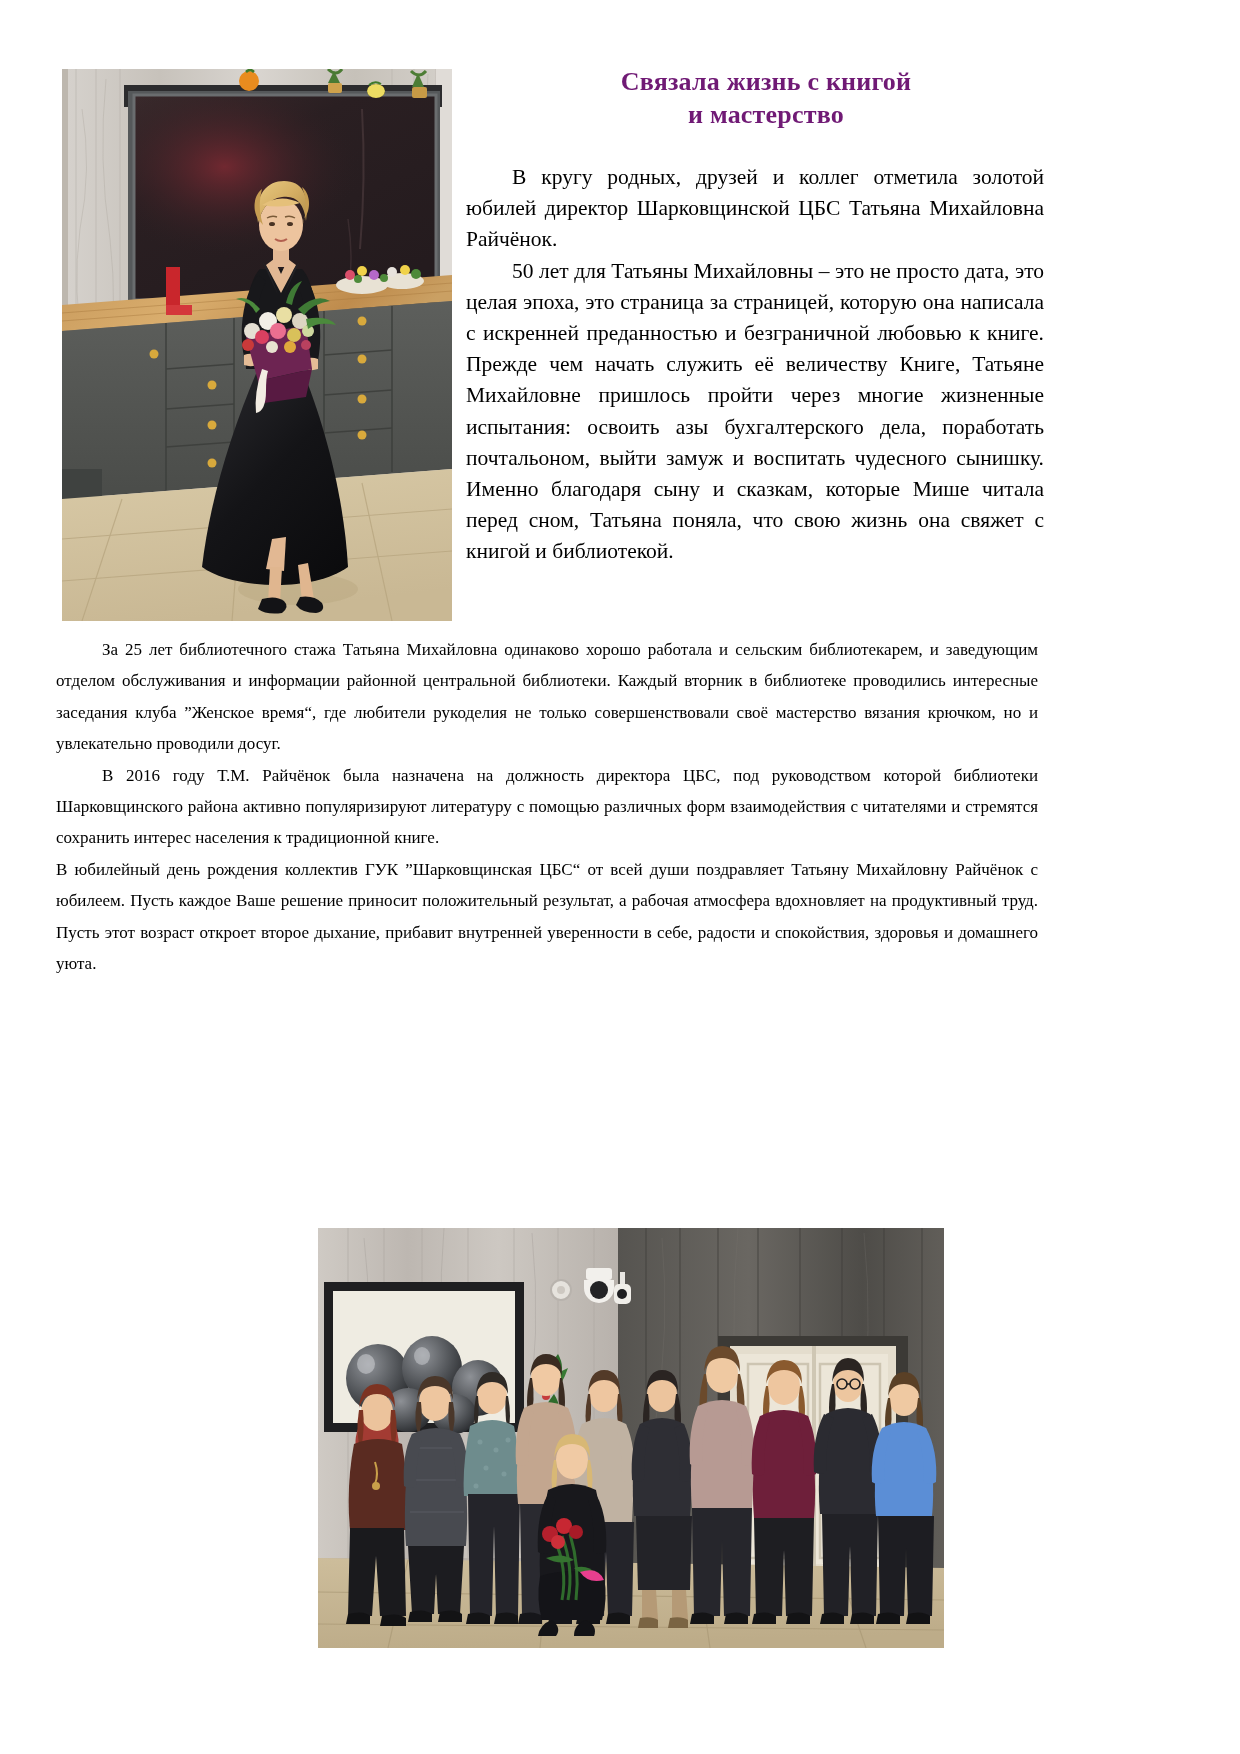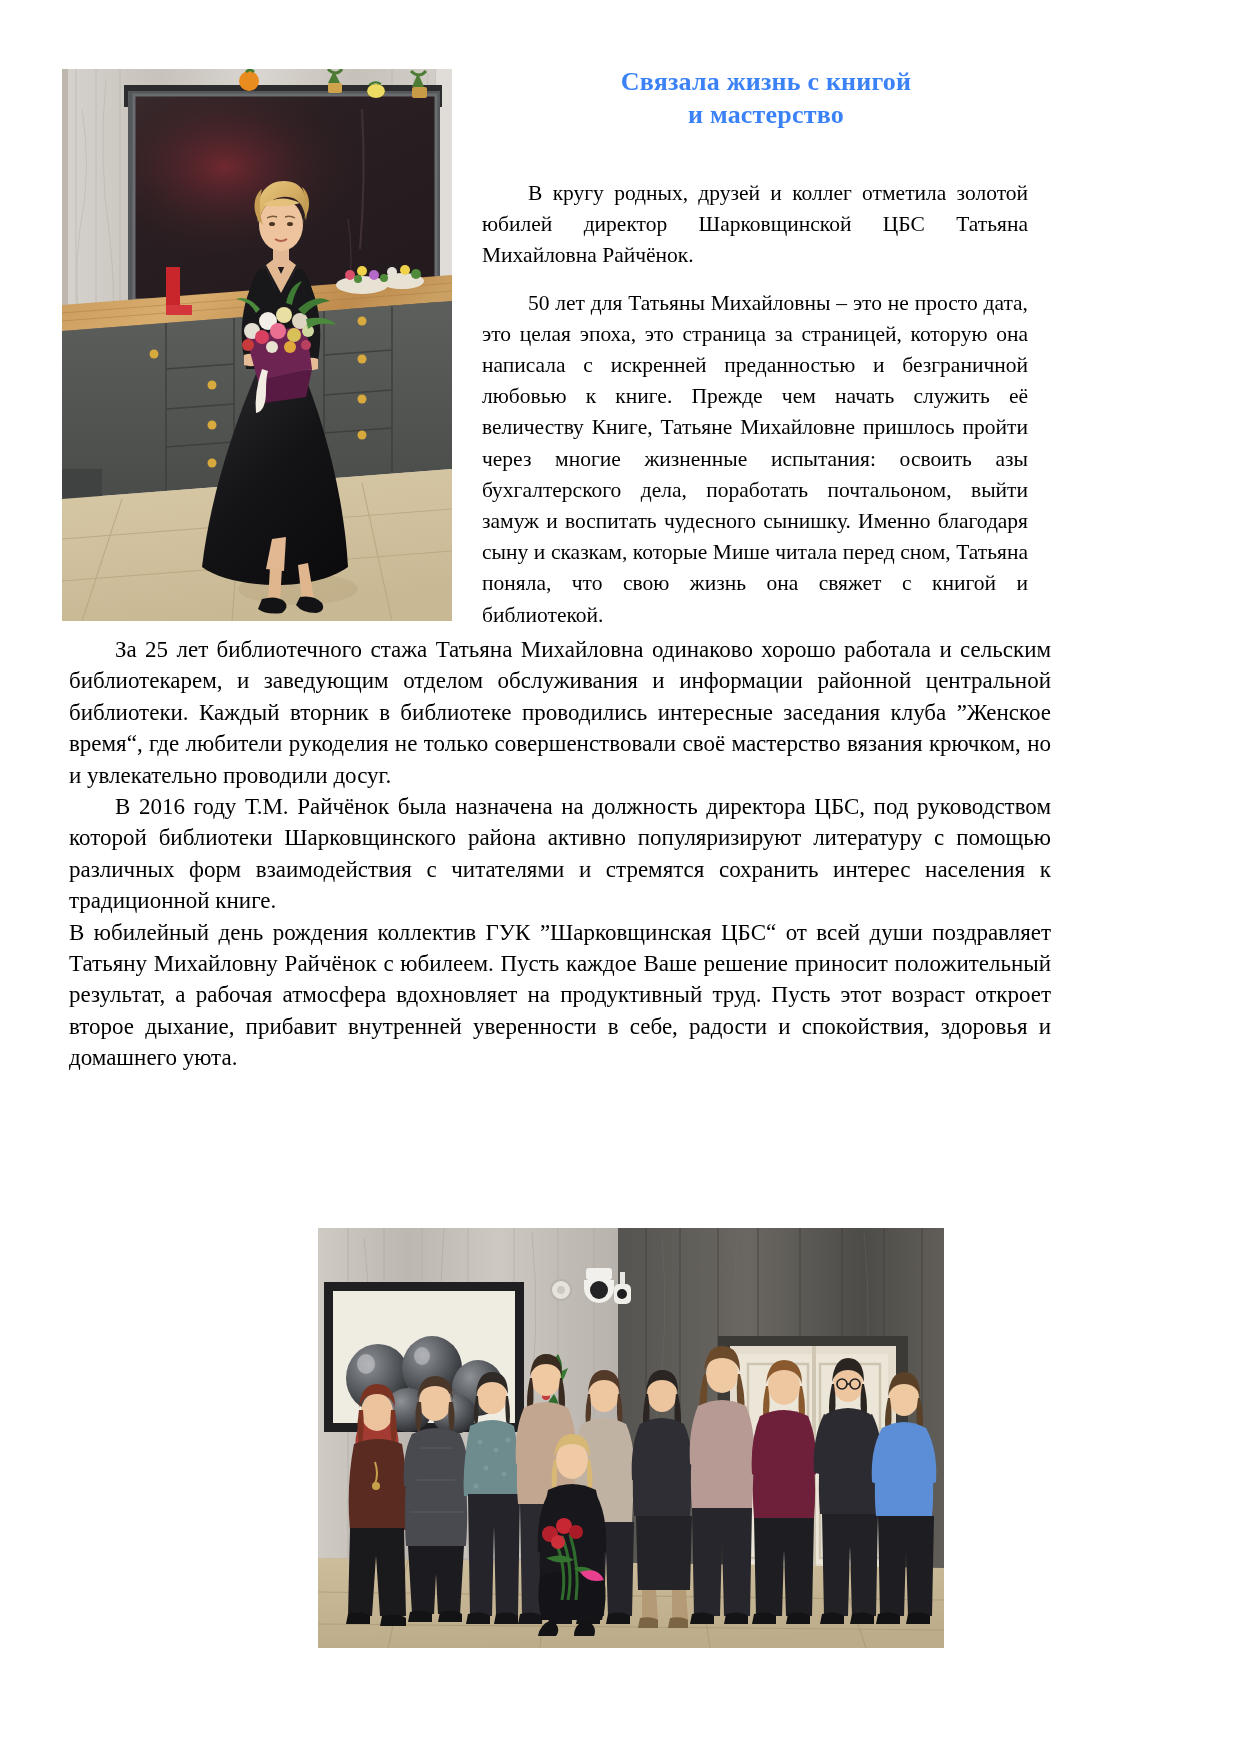--- a/index.html
+++ b/index.html
@@ -18,21 +18,21 @@
     overflow: hidden;
   }
 
   
   .article-title {
     position: absolute;
     left: 466px;
     top: 66px;
     width: 600px;
     text-align: center;
-    color: #3b82f6;
+    color: #701a75;
     font-weight: bold;
     font-size: 26px;
     line-height: 1.25;
     letter-spacing: 0.2px;
   }
   .article-title .tline { display: block; }
 
   
   .photo-top {
     position: absolute;
@@ -51,31 +51,31 @@
     left: 466px;
     top: 162px;
     width: 578px;
     font-size: 21.5px;
     line-height: 31.2px;
     text-align: justify;
     text-justify: inter-word;
     hyphens: manual;
   }
   .col-right p {
-    margin: 16px;
+    margin: 0;
     text-indent: 46px;
   }
 
   
   .body-block {
     position: absolute;
-    left: 69px;
+    left: 56px;
     top: 634px;
     width: 982px;
-    font-size: 23px;
+    font-size: 17px;
     line-height: 31.4px;
     text-align: justify;
     text-justify: inter-word;
   }
   .body-block p {
     margin: 0;
     text-indent: 46px;
   }
   .body-block p.noindent {
     text-indent: 0;

